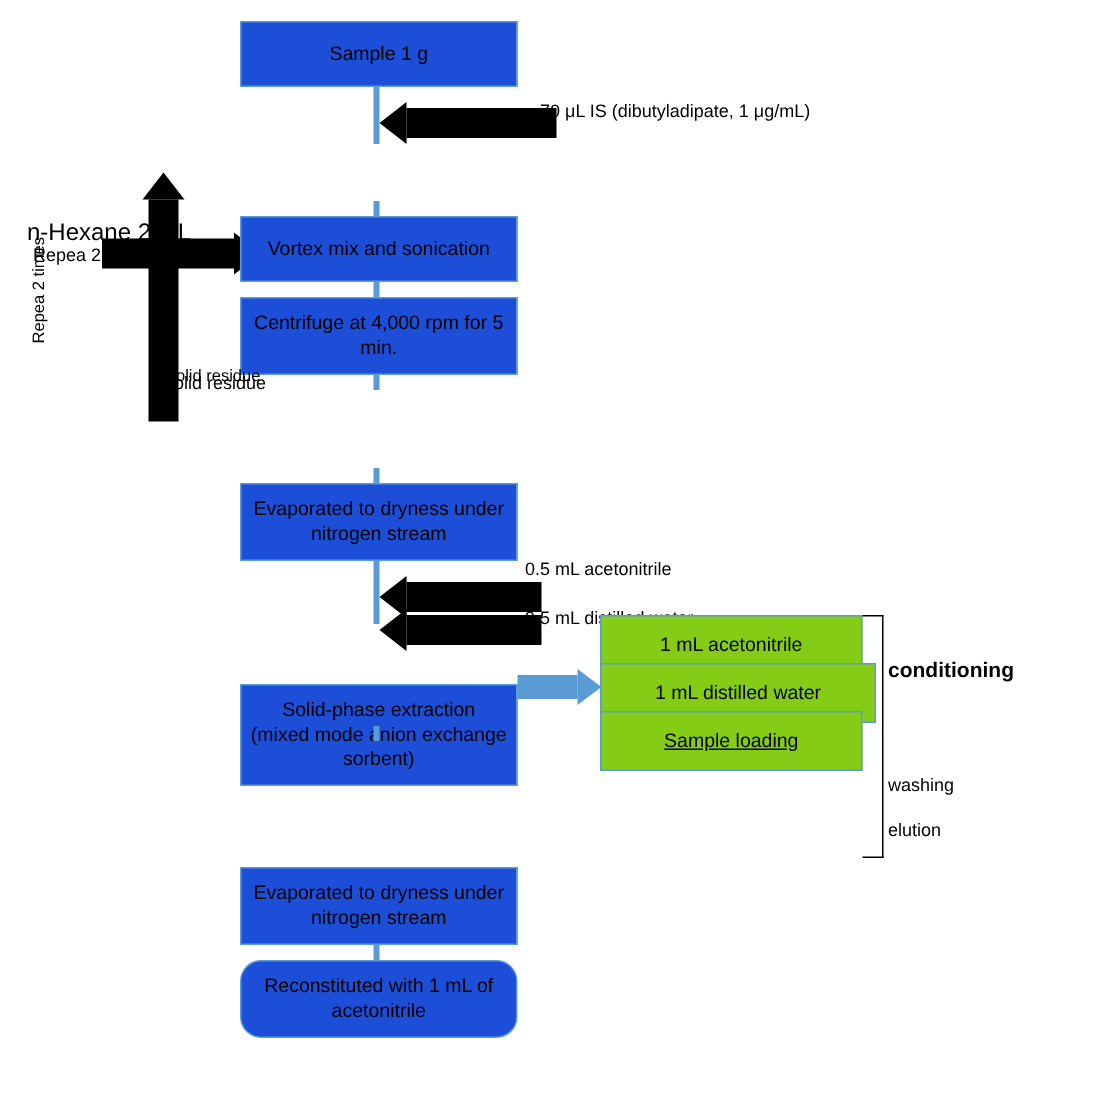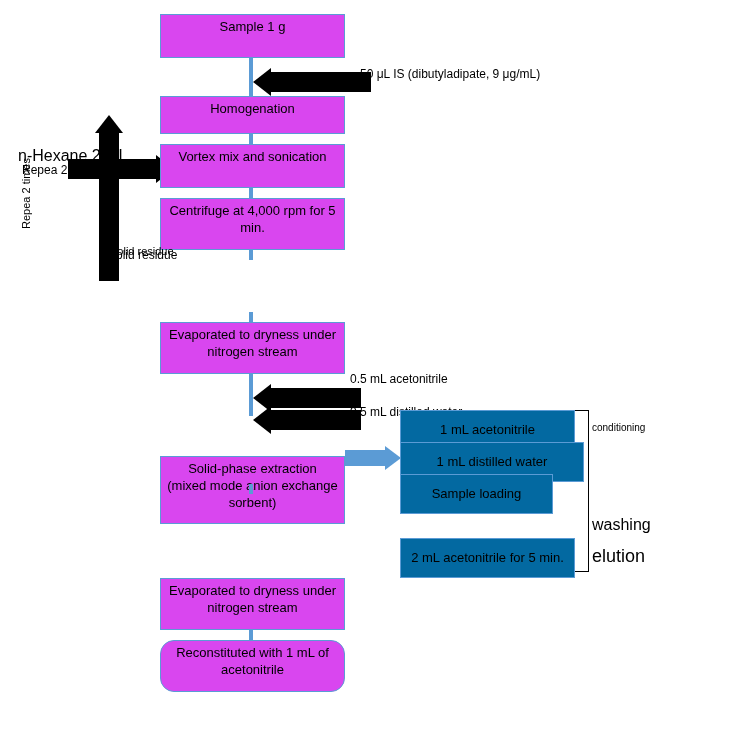--- a/index.html
+++ b/index.html
@@ -14,24 +14,24 @@
     }
     .diagram {
       position: relative;
       width: 732px;
       height: 735px;
     }
     
     .flow-box {
       position: absolute;
       border: 1.5px solid #5b9bd5;
-      background: #d946ef;
+      background: #1d4ed8;
       text-align: center;
       display: flex;
-      align-items: flex-start;
+      align-items: center;
       justify-content: center;
       padding: 4px 6px;
       line-height: 1.3;
     }
     
     .v-line {
       position: absolute;
       width: 4px;
       background: #5b9bd5;
     }
@@ -100,21 +100,21 @@
       border-bottom: 18px solid #000;
     }
     .arrow-black-up .shaft-v {
       background: #000;
       width: 20px;
     }
     
     .side-box {
       position: absolute;
       border: 1.5px solid #5b9bd5;
-      background: #0369a1;
+      background: #84cc16;
       text-align: right;
       display: flex;
       align-items: center;
       justify-content: center;
       padding: 19px 5px;
       line-height: 1.3;
     }
     .label-text {
       position: absolute;
       font-size: 16px;
@@ -128,31 +128,28 @@
   <div class="flow-box" style="left:160px; top:14px; width:185px; height:44px;">
     <span>Sample 1 g</span>
   </div>
 
   <div class="v-line" style="left:249px; top:58px; height:38px;"></div>
 
   <div class="arrow-black-left" style="left:253px; top:68px;">
     <div class="head"></div>
     <div class="shaft" style="width:100px;"></div>
   </div>
-  <span class="label-text" style="left:360px; top:67px; font-size:12px;">50 μL IS (dibutyladipate,  9 μg/mL)</span>
+  <span class="label-text" style="left:360px; top:67px; font-size:12px;">70 μL IS (dibutyladipate,  1 μg/mL)</span>
 
   <div class="arrow-black-right" style="left:68px; top:155px;">
     <div class="shaft" style="width:88px;"></div>
     <div class="head"></div>
   </div>
   <span class="label-text" style="left:18px; top:147px;">n-Hexane  2 mL</span>
 
-  <div class="flow-box" style="left:160px; top:96px; width:185px; height:38px;">
-    <span>Homogenation</span>
-  </div>
 
   <div class="v-line" style="left:249px; top:134px; height:10px;"></div>
 
   <div class="flow-box" style="left:160px; top:144px; width:185px; height:44px;">
     <span>Vortex mix and sonication</span>
   </div>
 
   <div class="v-line" style="left:249px; top:188px; height:10px;"></div>
 
   <div class="flow-box" style="left:160px; top:198px; width:185px; height:52px;">
@@ -198,33 +195,30 @@
     <div class="shaft" style="width:40px;"></div>
     <div class="head"></div>
   </div>
 
   <div class="side-box" style="left:400px; top:410px; width:175px; height:32px;">
     <span>1 mL acetonitrile</span>
   </div>
   <div class="side-box" style="left:400px; top:442px; width:184px; height:32px;">
     <span>1 mL distilled  water</span>
   </div>
-  <div class="side-box" style="left:400px; top:474px; width:153px; height:32px;">
+  <div class="side-box" style="left:400px; top:474px; width:175px; height:32px;text-decoration:underline;">
     <span>Sample loading</span>
-  </div>
-  <div class="side-box" style="left:400px; top:538px; width:175px; height:32px;">
-    <span>2 mL acetonitrile for 5 min.</span>
   </div>
 
   <div style="position:absolute; left:575px; top:410px; width:14px; height:162px;
               border-right:1.5px solid #000; border-top:1.5px solid #000; border-bottom:1.5px solid #000;"></div>
 
-  <span class="label-text" style="left:592px; top:422px; font-size:10px;">conditioning</span>
-  <span class="label-text" style="left:592px; top:516px; font-size:16px;">washing</span>
-  <span class="label-text" style="left:592px; top:546px; font-size:18px;">elution</span>
+  <span class="label-text" style="left:592px; top:438px; font-size:14px;font-weight:bold;">conditioning</span>
+  <span class="label-text" style="left:592px; top:516px; font-size:12px;">washing</span>
+  <span class="label-text" style="left:592px; top:546px; font-size:12px;">elution</span>
 
   <div class="v-line" style="left:249px; top:484px; height:10px;"></div>
 
   <div class="flow-box" style="left:160px; top:578px; width:185px; height:52px;">
     <span>Evaporated to dryness under nitrogen stream</span>
   </div>
 
   <div class="v-line" style="left:249px; top:630px; height:10px;"></div>
 
   <div class="flow-box" style="left:160px; top:640px; width:185px; height:52px;border-radius:14px;">

